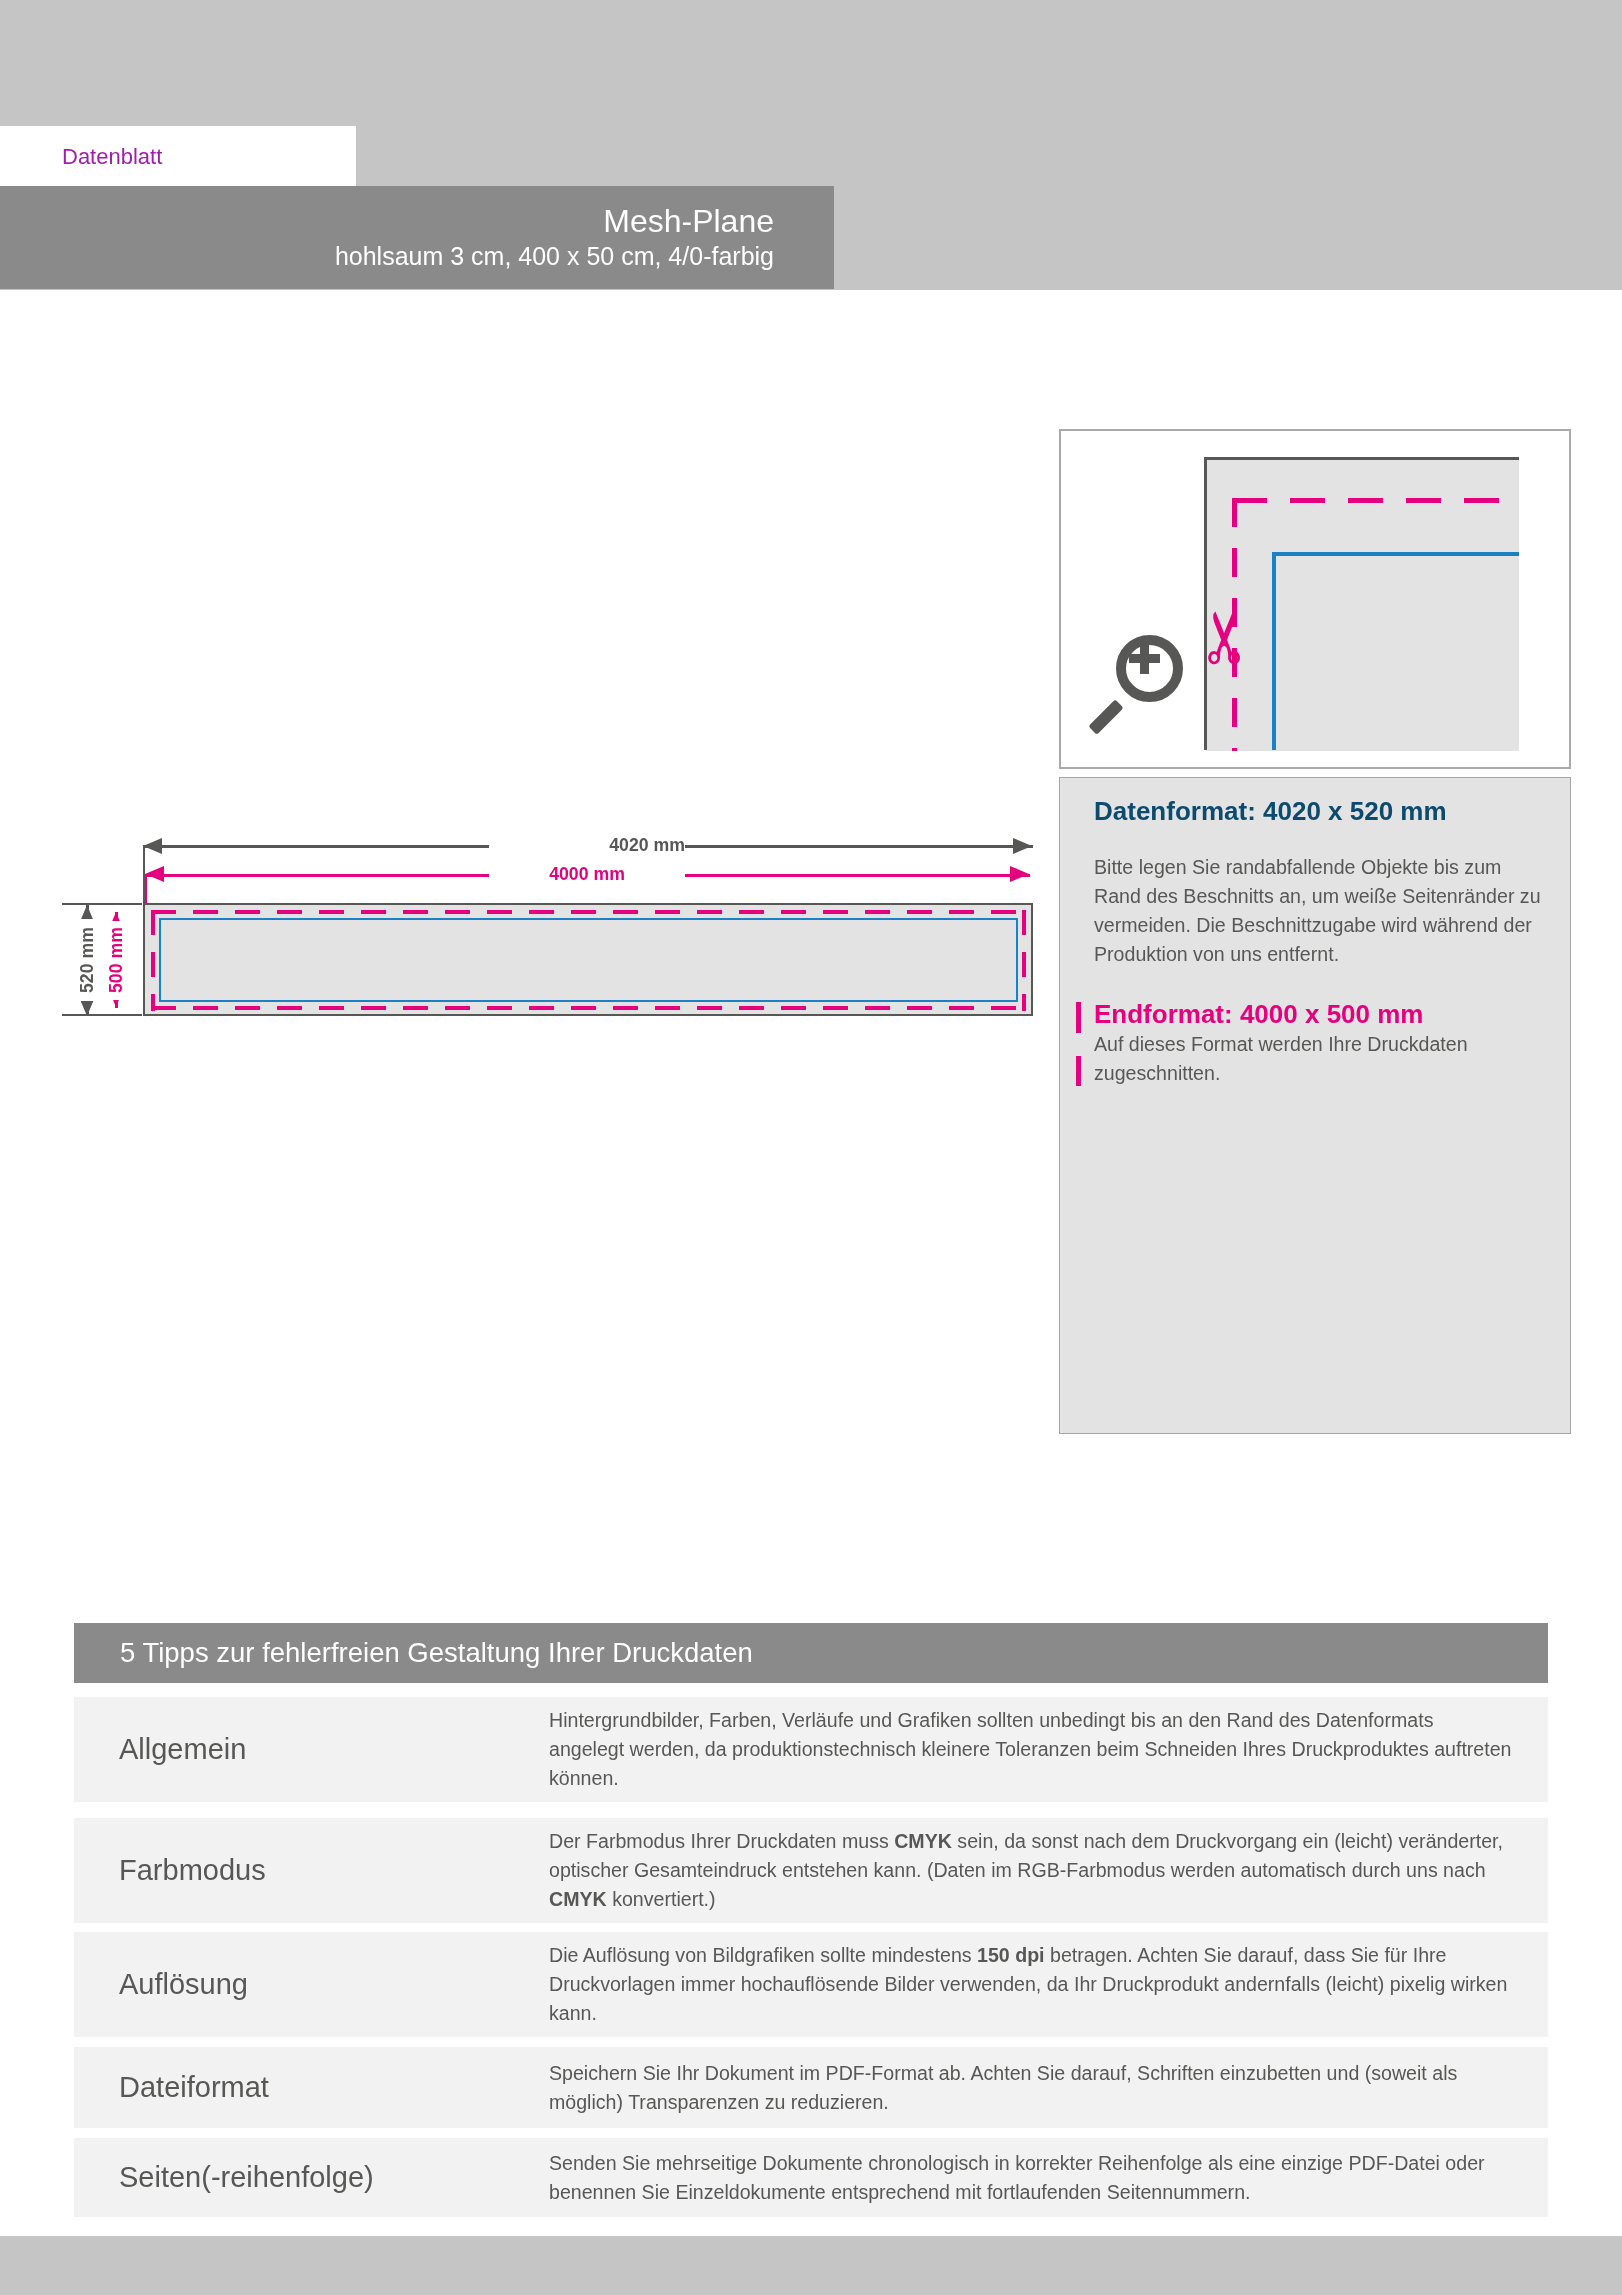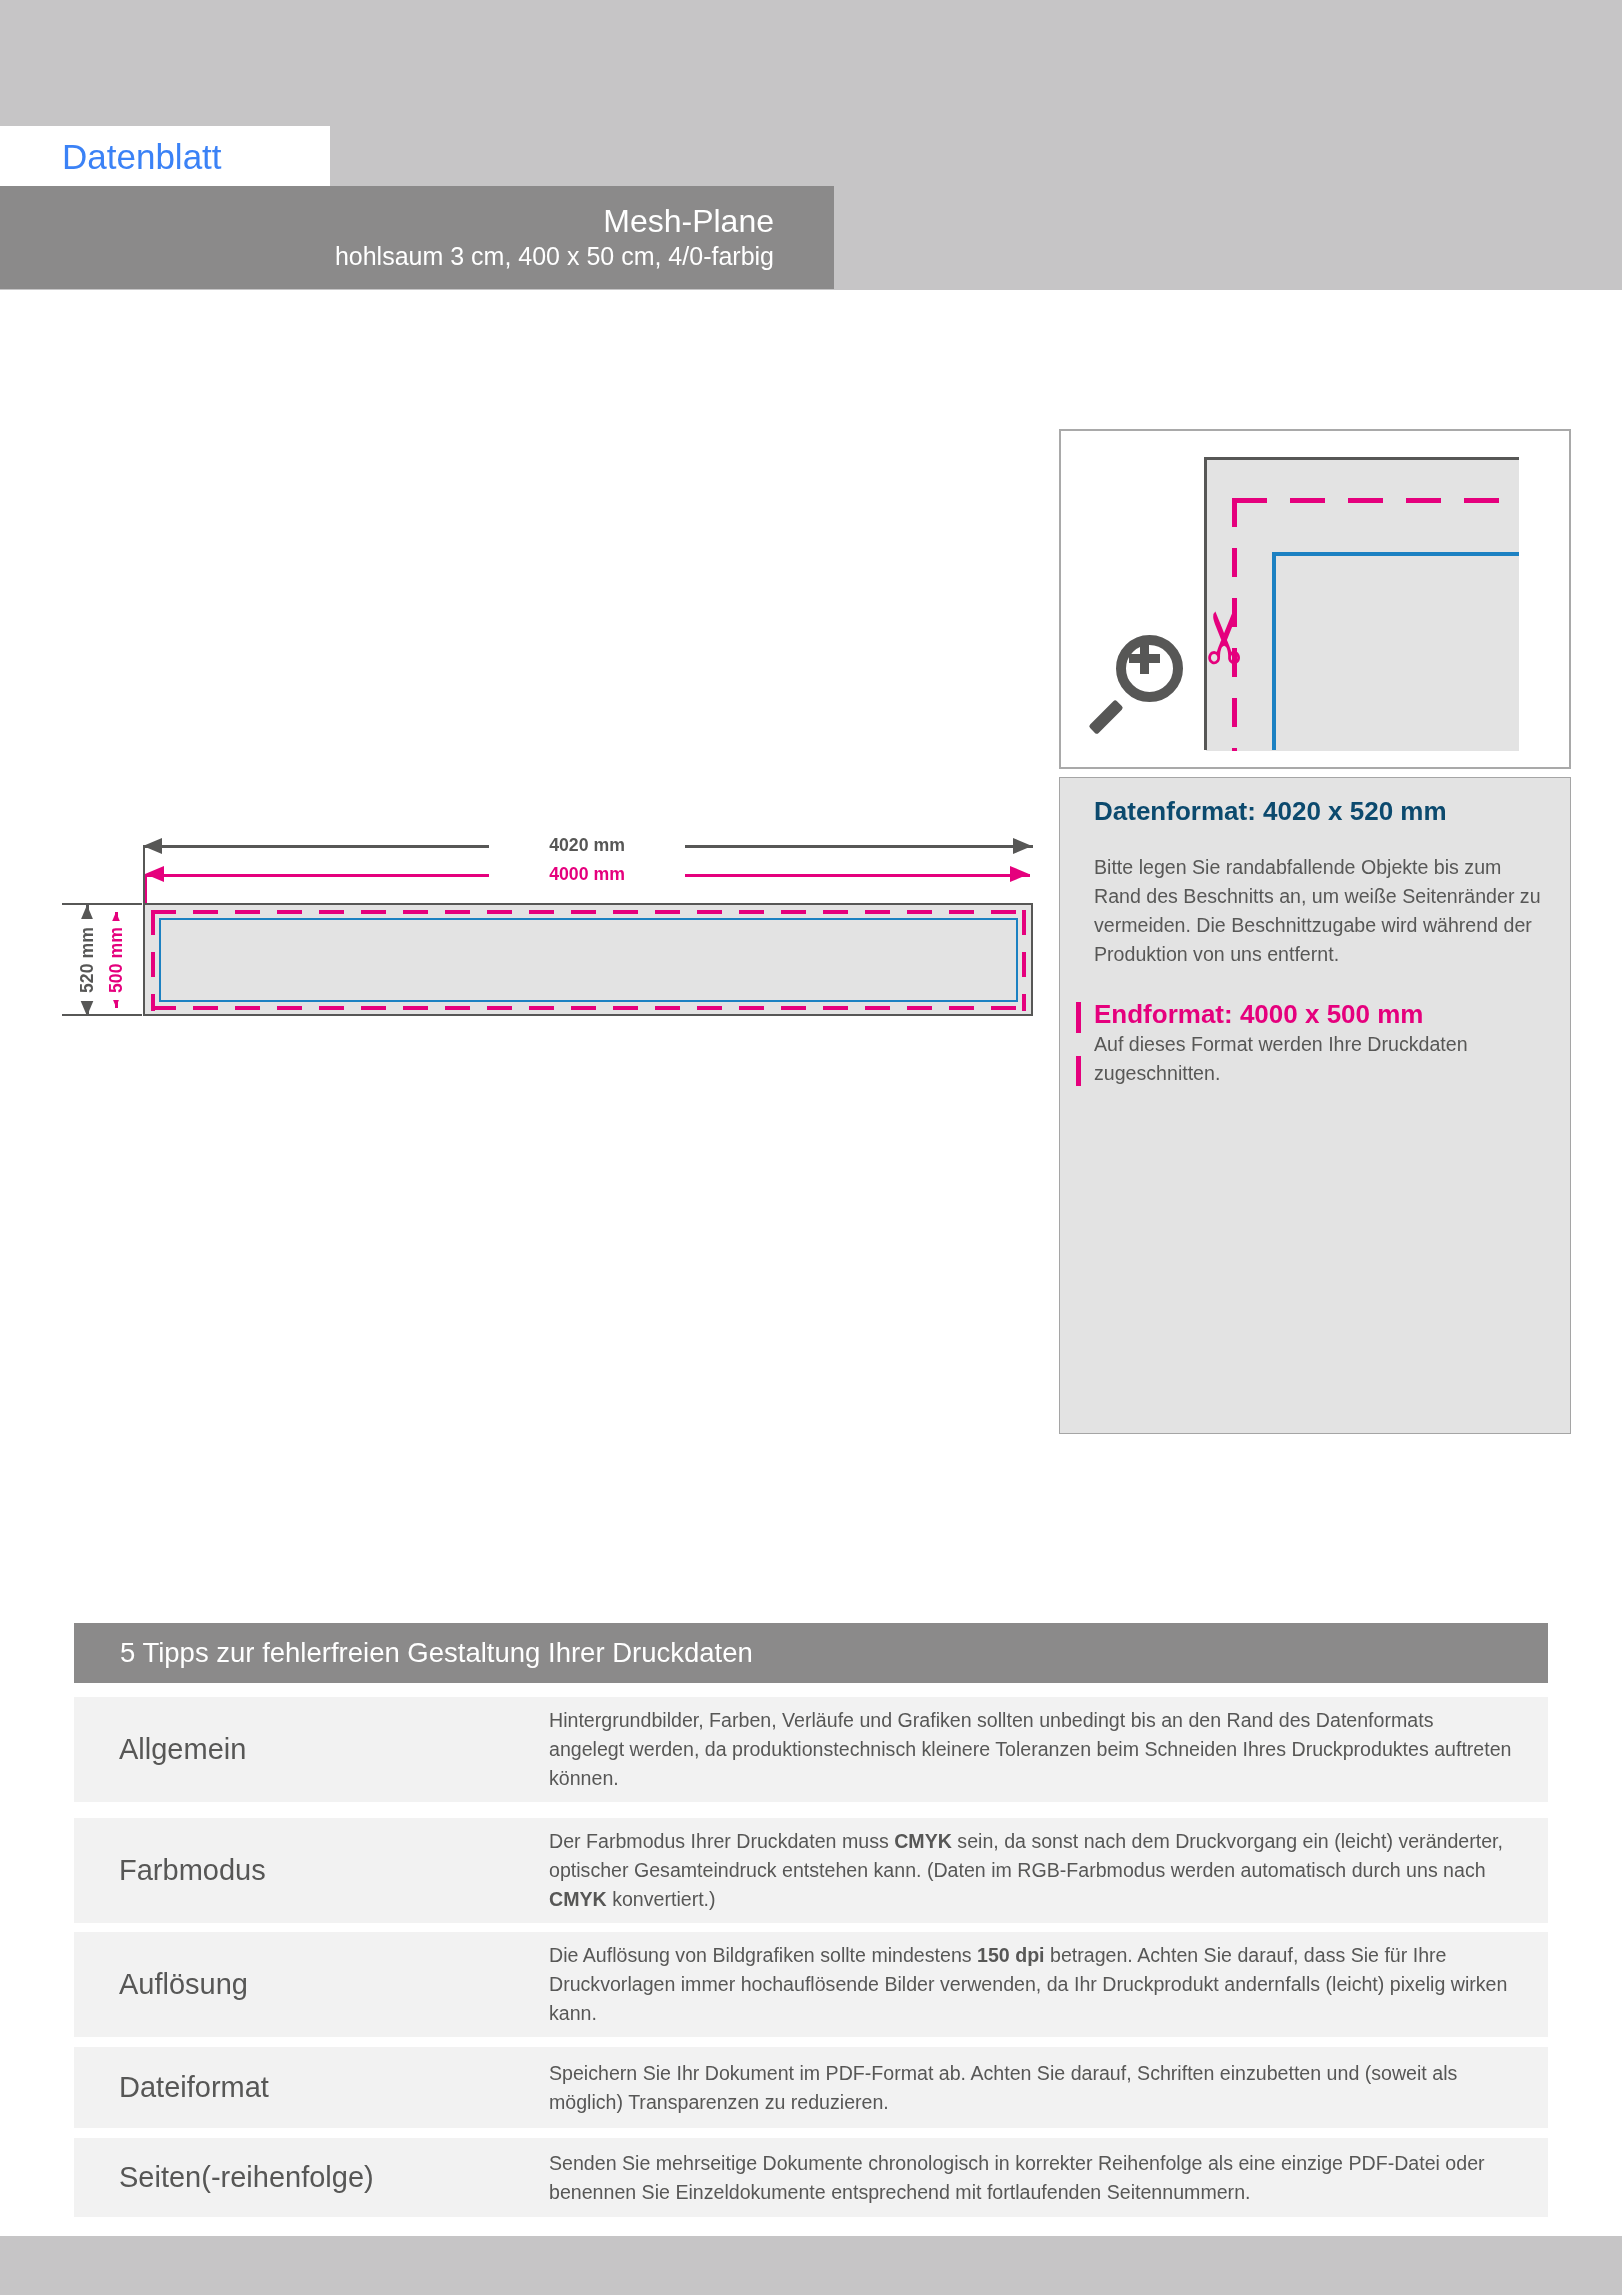--- a/index.html
+++ b/index.html
@@ -5,34 +5,34 @@
   html,body{margin:0;padding:0;}
   body{
     width:1623px;height:2295px;position:relative;background:#ffffff;
     font-family:"Liberation Sans","DejaVu Sans",sans-serif;color:#575756;
     overflow:hidden;
   }
   .abs{position:absolute;}
 
   
   .top-band{left:0;top:0;width:1623px;height:290px;background:#c6c5c6;}
-  .title-box{left:0;top:126px;width:330px;height:61px;background:#ffffff;
+  .title-box{left:0;top:126px;width:356px;height:61px;background:#ffffff;
     display:flex;align-items:center;padding-left:62px;box-sizing:border-box;
-    font-size:35px;color:#3b82f6;}
+    font-size:22px;color:#a21caf;}
   .product-banner{left:0;top:186px;width:834px;height:103px;background:#8b8a8a;
     display:flex;flex-direction:column;justify-content:center;align-items:flex-end;
     padding-right:60px;box-sizing:border-box;color:#ffffff;}
   .product-name{font-size:32px;line-height:38px;}
   .product-variant{font-size:25px;line-height:33px;}
 
   
   .line{background:#575756;}
   .line-m{background:#e5007d;}
   .dim-label{font-weight:bold;font-size:17.7px;background:#ffffff;text-align:center;}
-  .lbl-gray{color:#575756;}
+  .lbl-gray{color:#575756;text-align:right;}
   .lbl-mag{color:#e5007d;}
   .arrow{width:0;height:0;}
   .arr-left-gray{border-top:8.5px solid transparent;border-bottom:8.5px solid transparent;border-right:19.6px solid #575756;}
   .arr-right-gray{border-top:8.5px solid transparent;border-bottom:8.5px solid transparent;border-left:19.6px solid #575756;}
   .arr-left-mag{border-top:8.5px solid transparent;border-bottom:8.5px solid transparent;border-right:19.6px solid #e5007d;}
   .arr-right-mag{border-top:8.5px solid transparent;border-bottom:8.5px solid transparent;border-left:19.6px solid #e5007d;}
   .arr-up-gray{border-left:8.5px solid transparent;border-right:8.5px solid transparent;border-bottom:19.6px solid #575756;}
   .arr-down-gray{border-left:8.5px solid transparent;border-right:8.5px solid transparent;border-top:19.6px solid #575756;}
   .arr-up-mag{border-left:8.5px solid transparent;border-right:8.5px solid transparent;border-bottom:19.6px solid #e5007d;}
   .arr-down-mag{border-left:8.5px solid transparent;border-right:8.5px solid transparent;border-top:19.6px solid #e5007d;}

